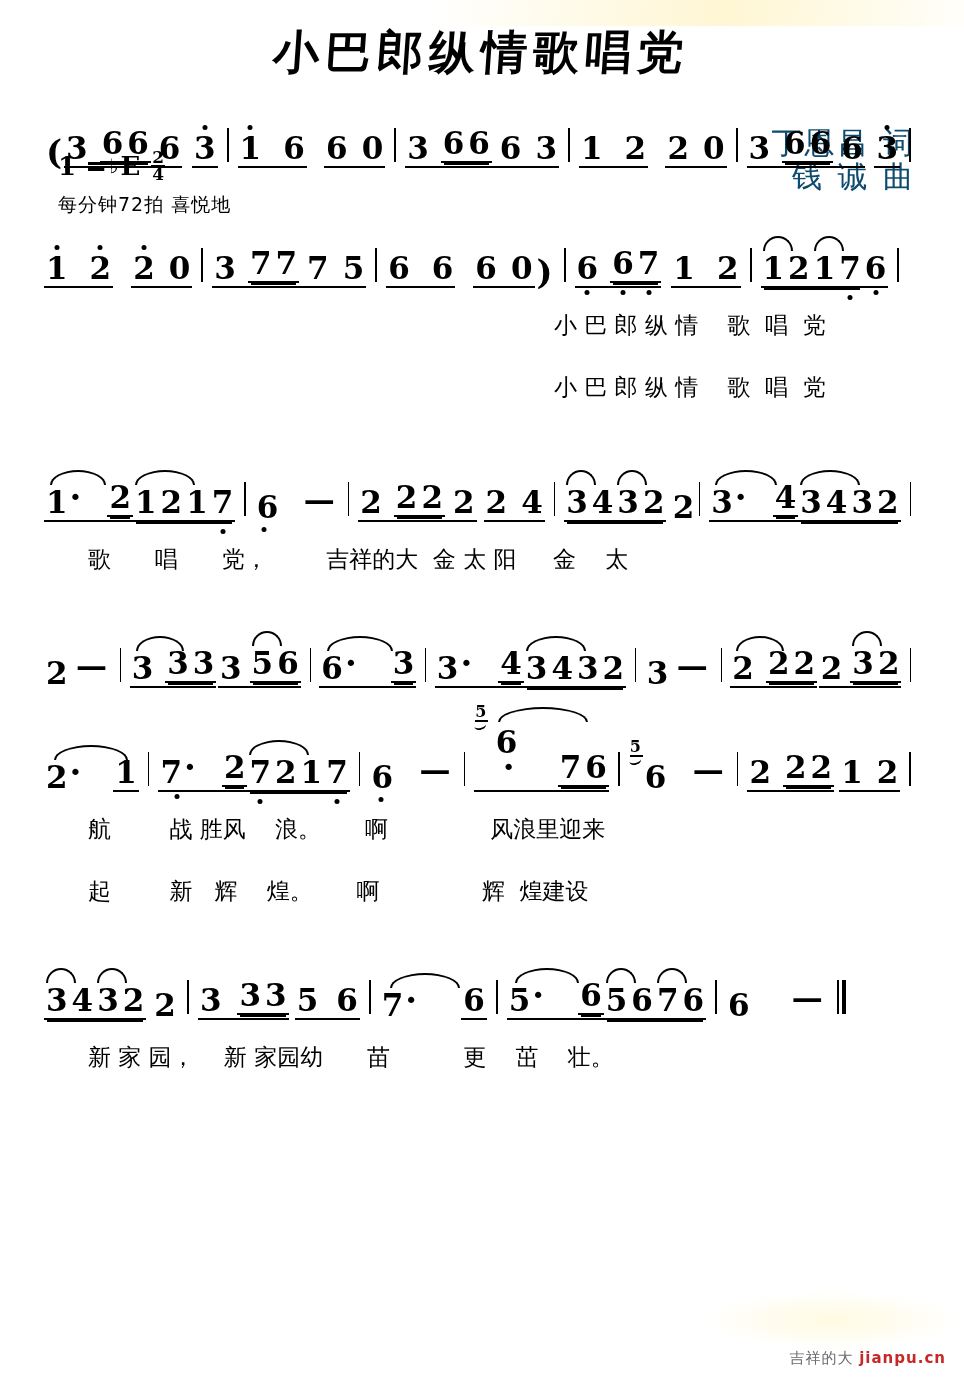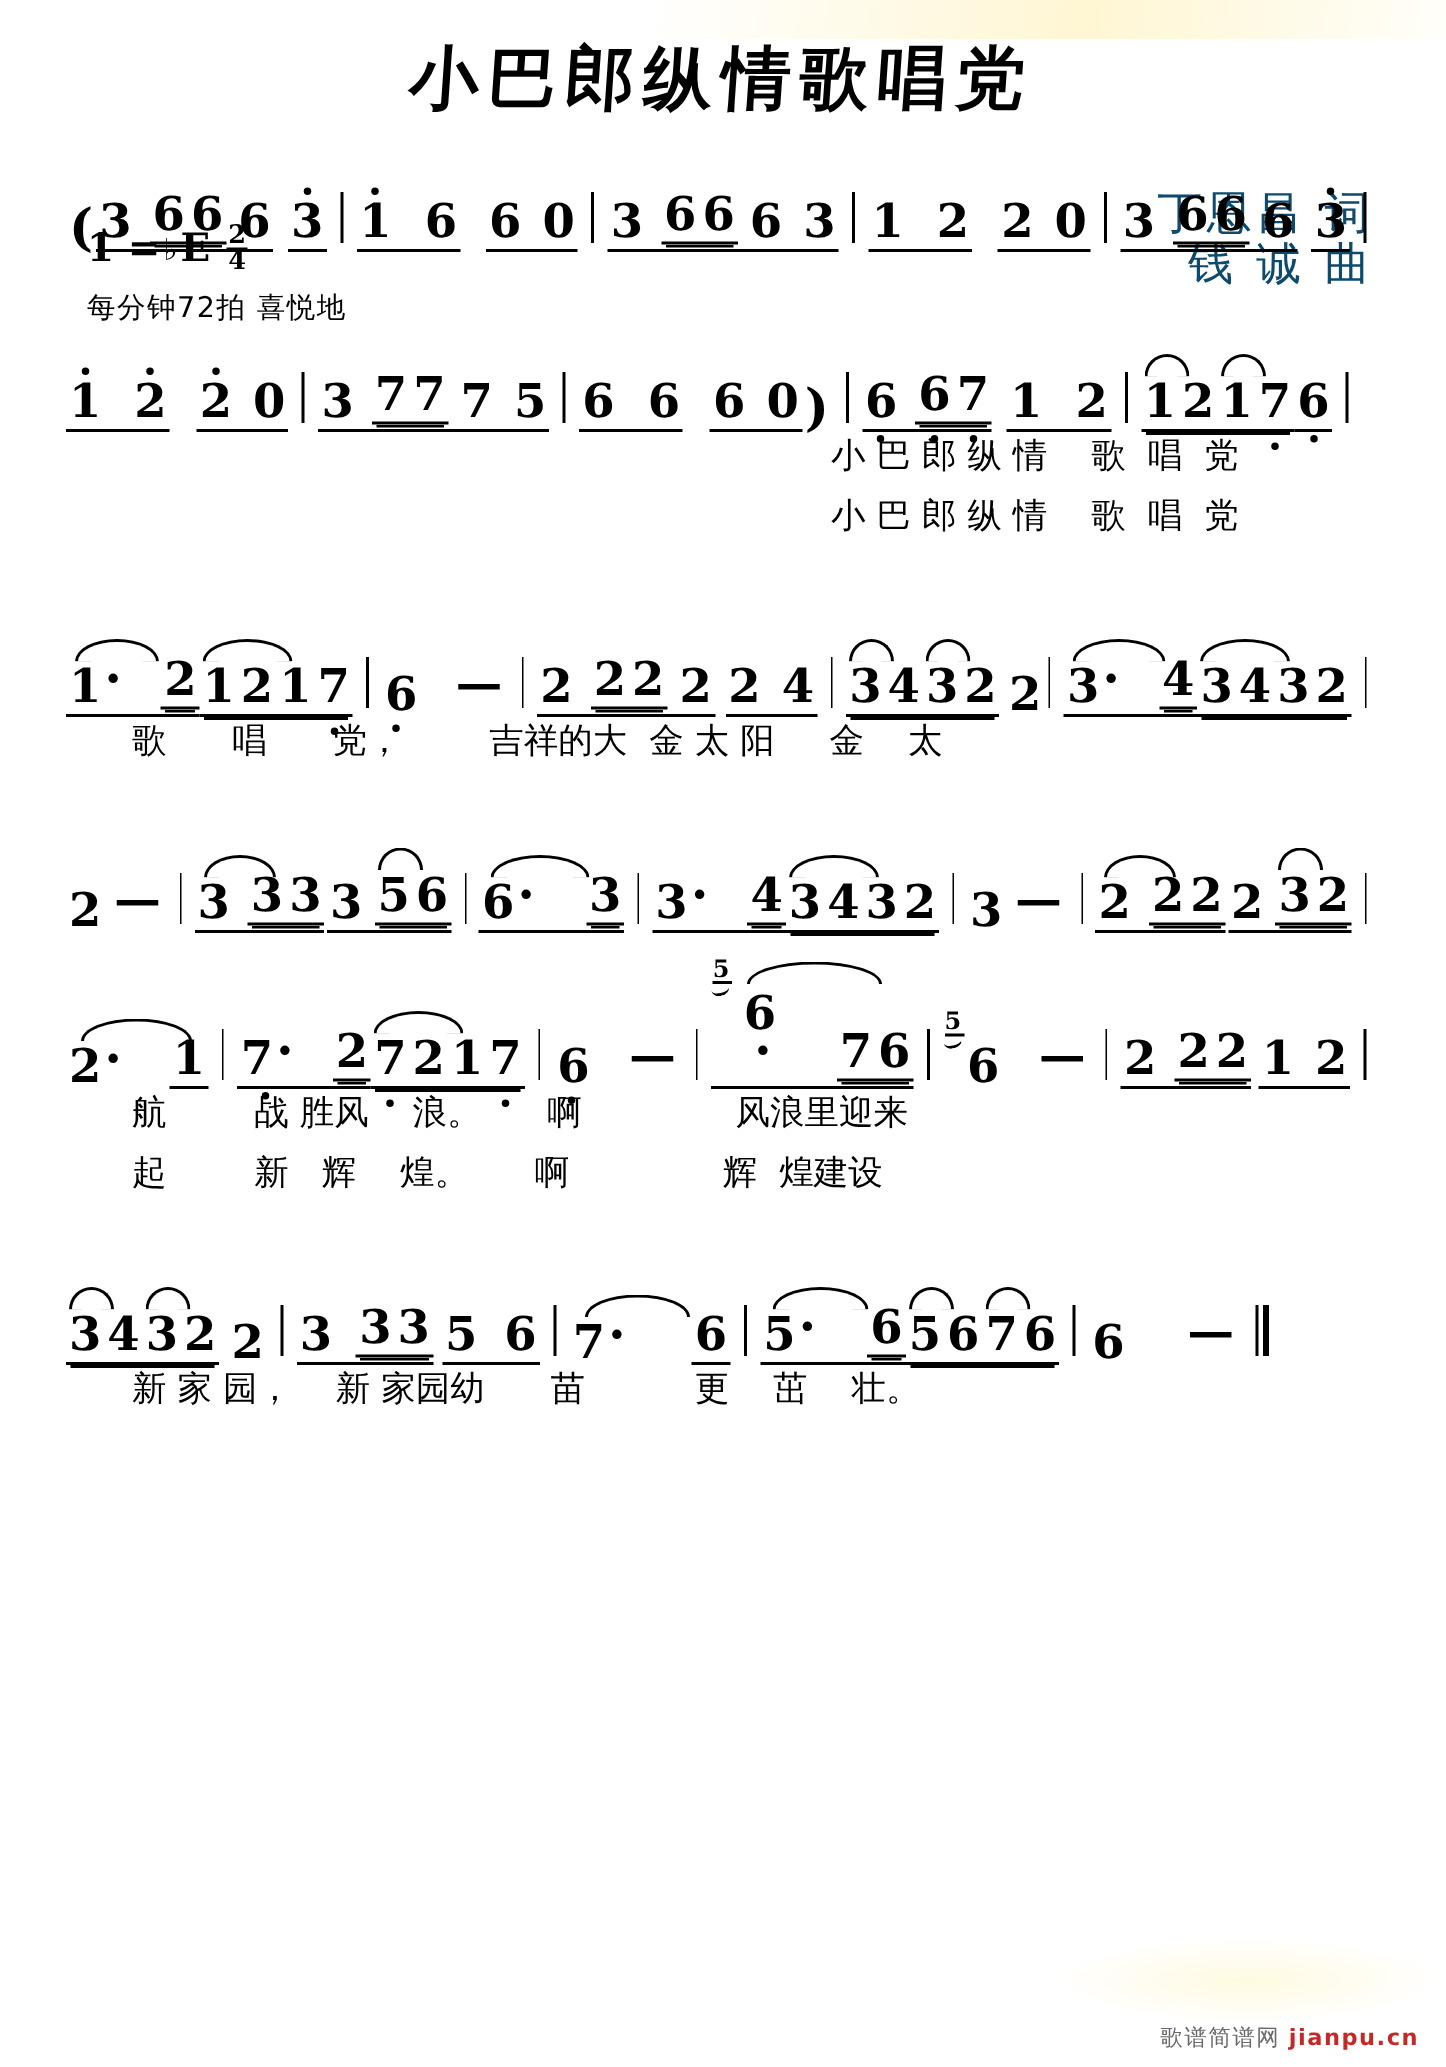--- a/index.html
+++ b/index.html
@@ -126,21 +126,21 @@
     transform:rotate(-12deg);
   }
   .paren { font-size:34px; line-height:28px; padding:0 2px 2px; }
 
   
   .lyrics {
     font-family:"DejaVu Serif","Liberation Serif",serif;
     font-size:23px; color:#000;
     padding:0 44px;
   }
-  .lyric-row { display:flex; align-items:baseline; height:40px; }
+  .lyric-row { display:flex; align-items:baseline; height:40px;margin-top:22px; }
   .ly { white-space:pre; }
 
   .watermark {
     position:absolute; right:18px; bottom:10px;
     font-size:15px; color:#6a6a6a; letter-spacing:1px;
     font-family:"DejaVu Sans","Liberation Sans",sans-serif;
   }
   .watermark b { color:#c62828; font-weight:700; }
 </style>
 </head>
@@ -582,15 +582,15 @@
       </span>
   </div>
   <div class="lyrics">
     <div class="lyric-row">
       <span class="ly">新 家 园，    新 家园幼      苗          更    茁    壮。</span>
     </div>
   </div>
 </div>
 
 <div class="watermark">
-  <span>歌谱简谱网</span>
+  <span>吉祥的大</span>
   <b>jianpu.cn</b>
 </div>
 
 </body></html>

